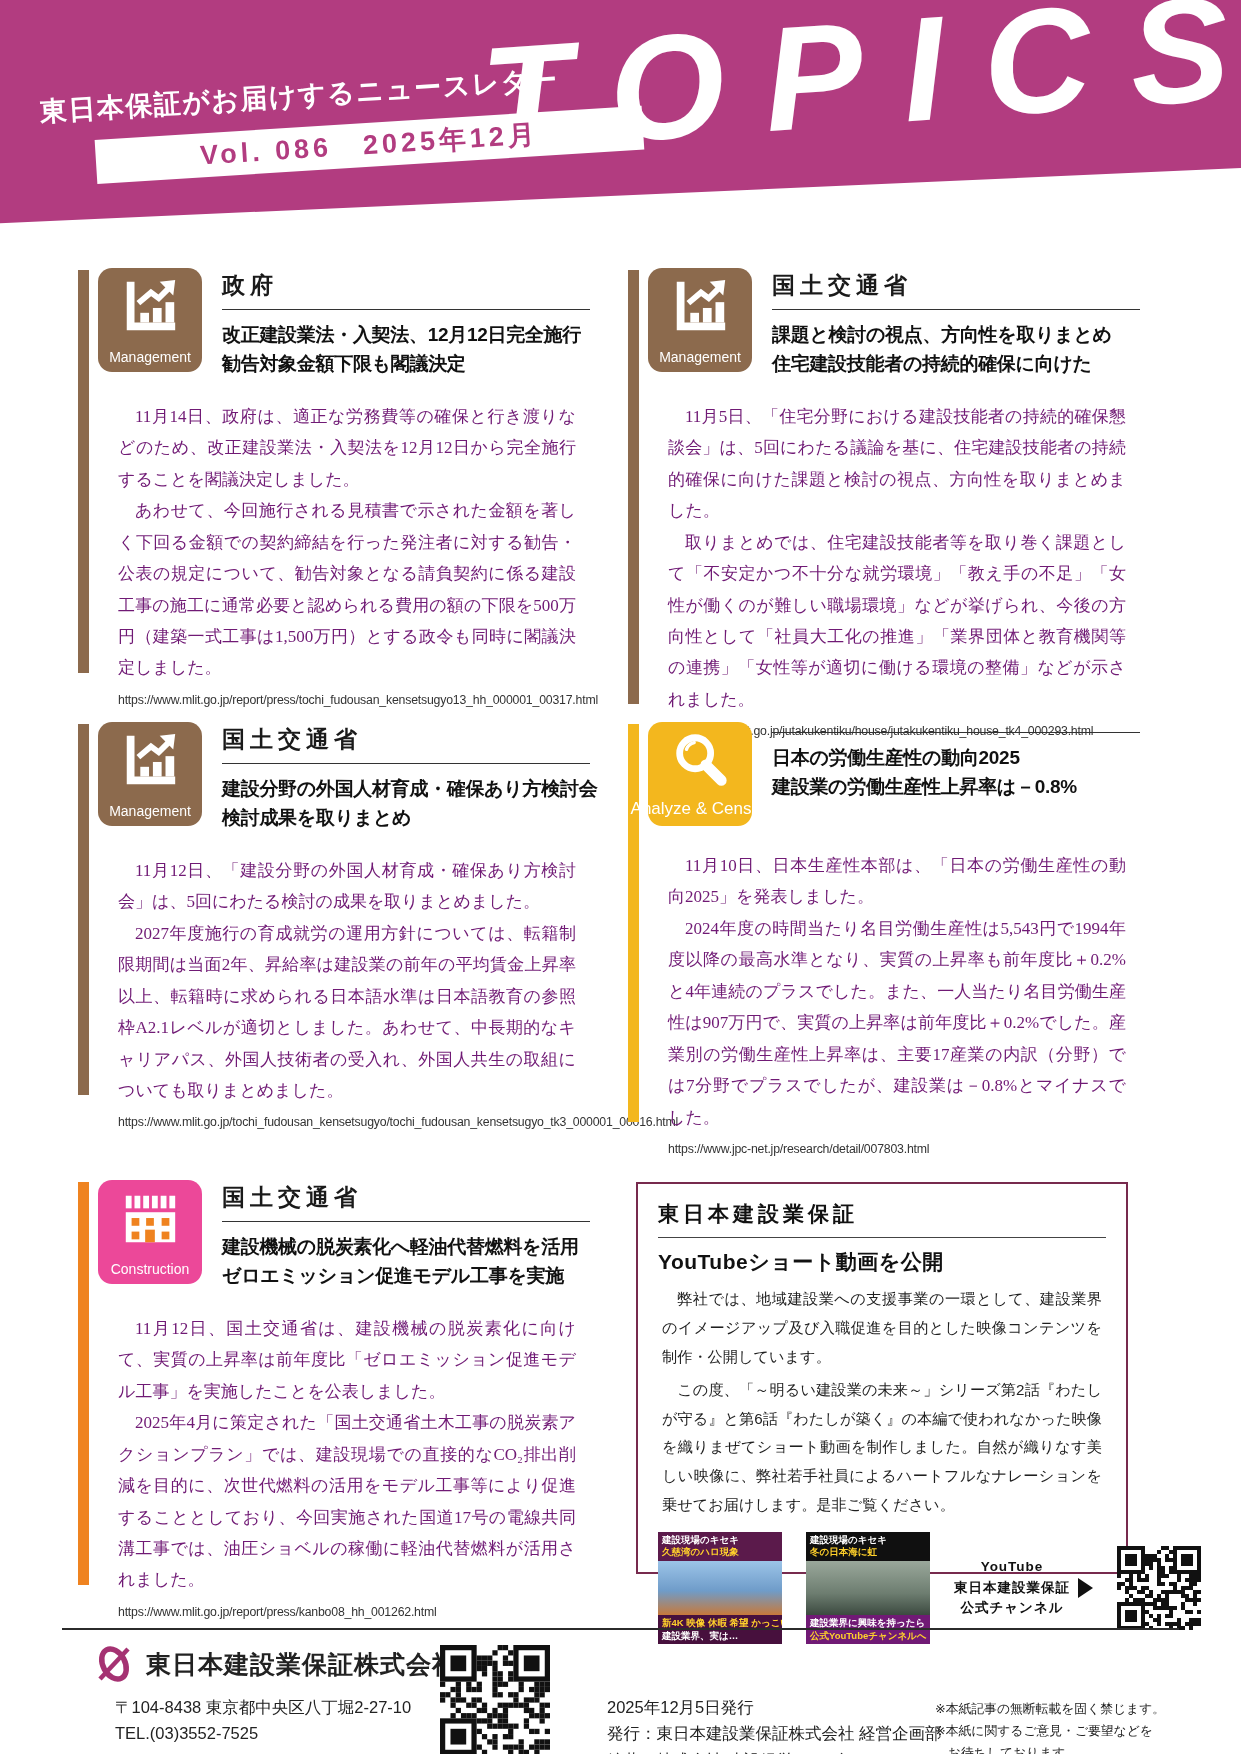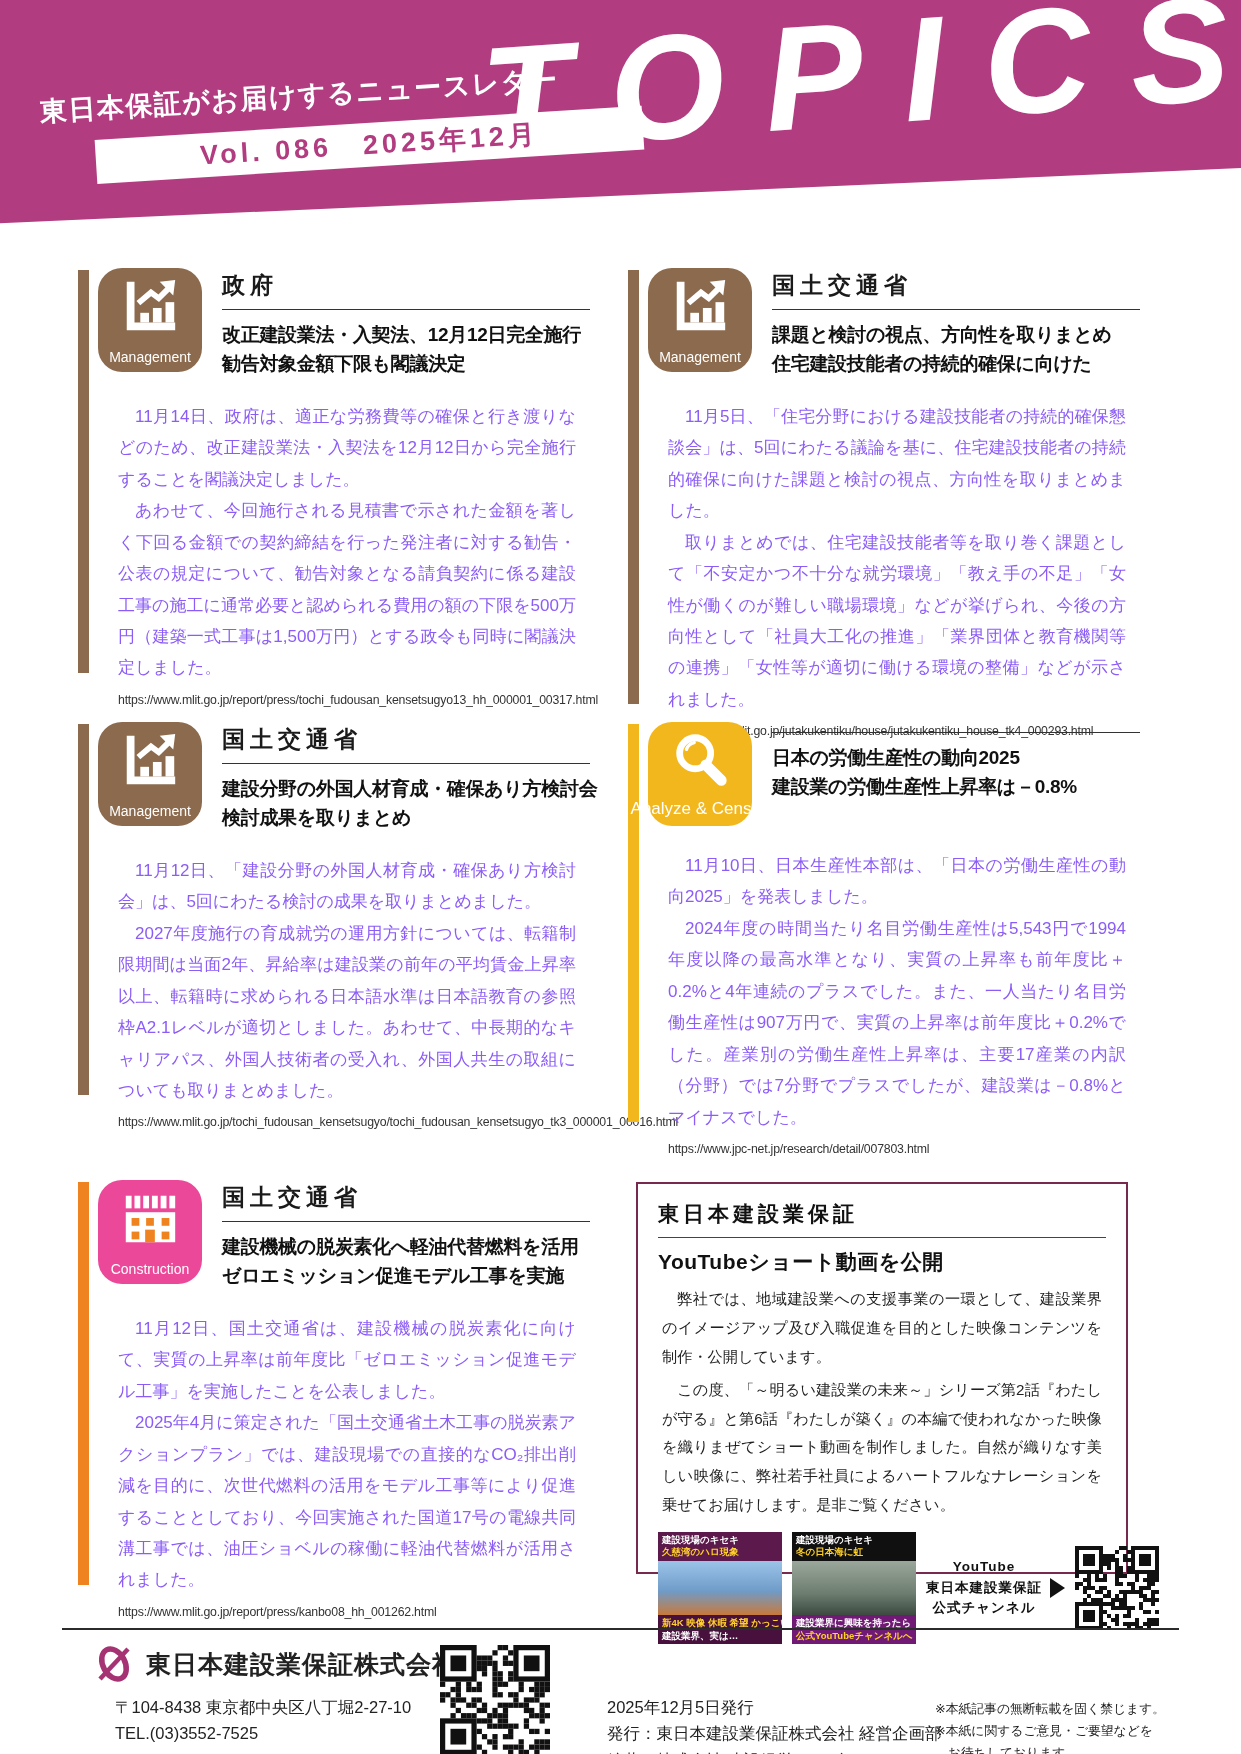--- a/index.html
+++ b/index.html
@@ -17,45 +17,45 @@
             display:flex;align-items:center;justify-content:center;}
   .vol-text{color:#b23c80;font-size:27px;font-weight:700;letter-spacing:4px;white-space:nowrap;}
   .topics{position:absolute;left:482px;top:26px;color:#fff;font-size:148px;line-height:1;
           font-weight:800;font-style:italic;letter-spacing:40px;transform:rotate(-4deg);
           transform-origin:left center;white-space:nowrap;}
 
   
   .article{position:absolute;width:512px;}
   .accent{position:absolute;left:0;top:2px;width:11px;height:calc(100% - 36px);}
   .art-head{display:flex;margin-left:20px;gap:20px;min-height:106px;}
-  .tile{width:104px;height:104px;border-radius:24px;flex:0 0 104px;position:relative;
+  .tile{width:104px;height:104px;border-radius:14px;flex:0 0 104px;position:relative;
         display:flex;flex-direction:column;align-items:center;justify-content:flex-end;
         padding-bottom:7px;box-sizing:border-box;}
   .tile svg{position:absolute;top:8px;left:50%;transform:translateX(-50%);width:62px;height:62px;}
   .tile-label{color:#fff;font-size:14px;letter-spacing:0;white-space:nowrap;}
   .tile-label.small{font-size:17px;}
   .head-txt{flex:1;padding-top:2px;min-width:0;}
   .org{font-size:23px;font-weight:700;letter-spacing:5px;color:#1a1a1a;white-space:nowrap;}
   .org-rule{border:none;border-top:1.5px solid #333;margin:8px 0 10px;}
   .title-line{font-size:19px;font-weight:700;line-height:1.55;letter-spacing:-0.3px;
               color:#111;white-space:nowrap;}
   .art-body{margin:22px 0 0 40px;width:458px;font-size:17px;line-height:1.85;
-            text-align:justify;color:#8b5cf6;}
+            text-align:justify;color:#701a75;font-family:Liberation Serif, serif;}
   .art-body p{margin:0;text-indent:1em;}
   .art-url{margin:9px 0 0 40px;font-size:12.3px;letter-spacing:-0.2px;color:#333;}
 
   
   .promo{position:absolute;left:636px;top:1182px;width:492px;height:392px;box-sizing:border-box;
          border:2.5px solid #772a4e;padding:16px 20px 14px;}
   .promo-org{font-size:21px;font-weight:700;letter-spacing:4px;color:#111;}
   .promo-rule{border:none;border-top:1.5px solid #444;margin:9px 0 10px;}
   .promo-title{font-size:21px;font-weight:700;color:#111;letter-spacing:0.5px;}
   .promo-body{margin-top:9px;font-size:15.2px;line-height:1.9;text-align:justify;}
   .promo-body p{margin:4px;text-indent:1em;}
-  .promo-media{display:flex;align-items:center;gap:10px;margin-top:12px;}
+  .promo-media{display:flex;align-items:center;gap:24px;margin-top:12px;}
   .thumb{width:124px;height:112px;flex:0 0 124px;display:flex;flex-direction:column;overflow:hidden;}
   .tb-top,.tb-bot{padding:2px 4px;font-weight:700;font-size:9.5px;line-height:1.3;white-space:nowrap;}
   .thumb1 .tb-top{background:#5b1a4b;color:#fff;}
   .thumb1 .tb-bot{background:#47103d;color:#fff;}
   .thumb2 .tb-top{background:#101010;color:#fff;}
   .thumb2 .tb-bot{background:#701a75;color:#fff;}
   .tb-sub{color:#ffd12b;}
   .tb-photo{flex:1;}
   .thumb1 .tb-photo{background:linear-gradient(180deg,#9cc4e8 0%,#6f9cc9 55%,#c7793b 100%);}
   .thumb2 .tb-photo{background:linear-gradient(180deg,#9aa89b 0%,#6d7d70 60%,#3c4a40 100%);}

